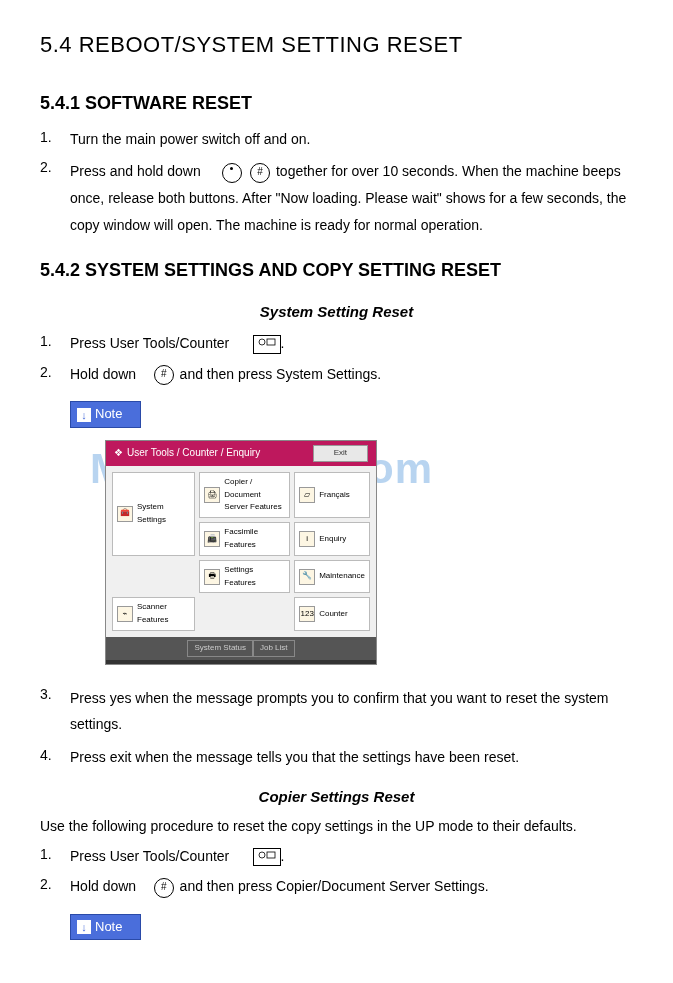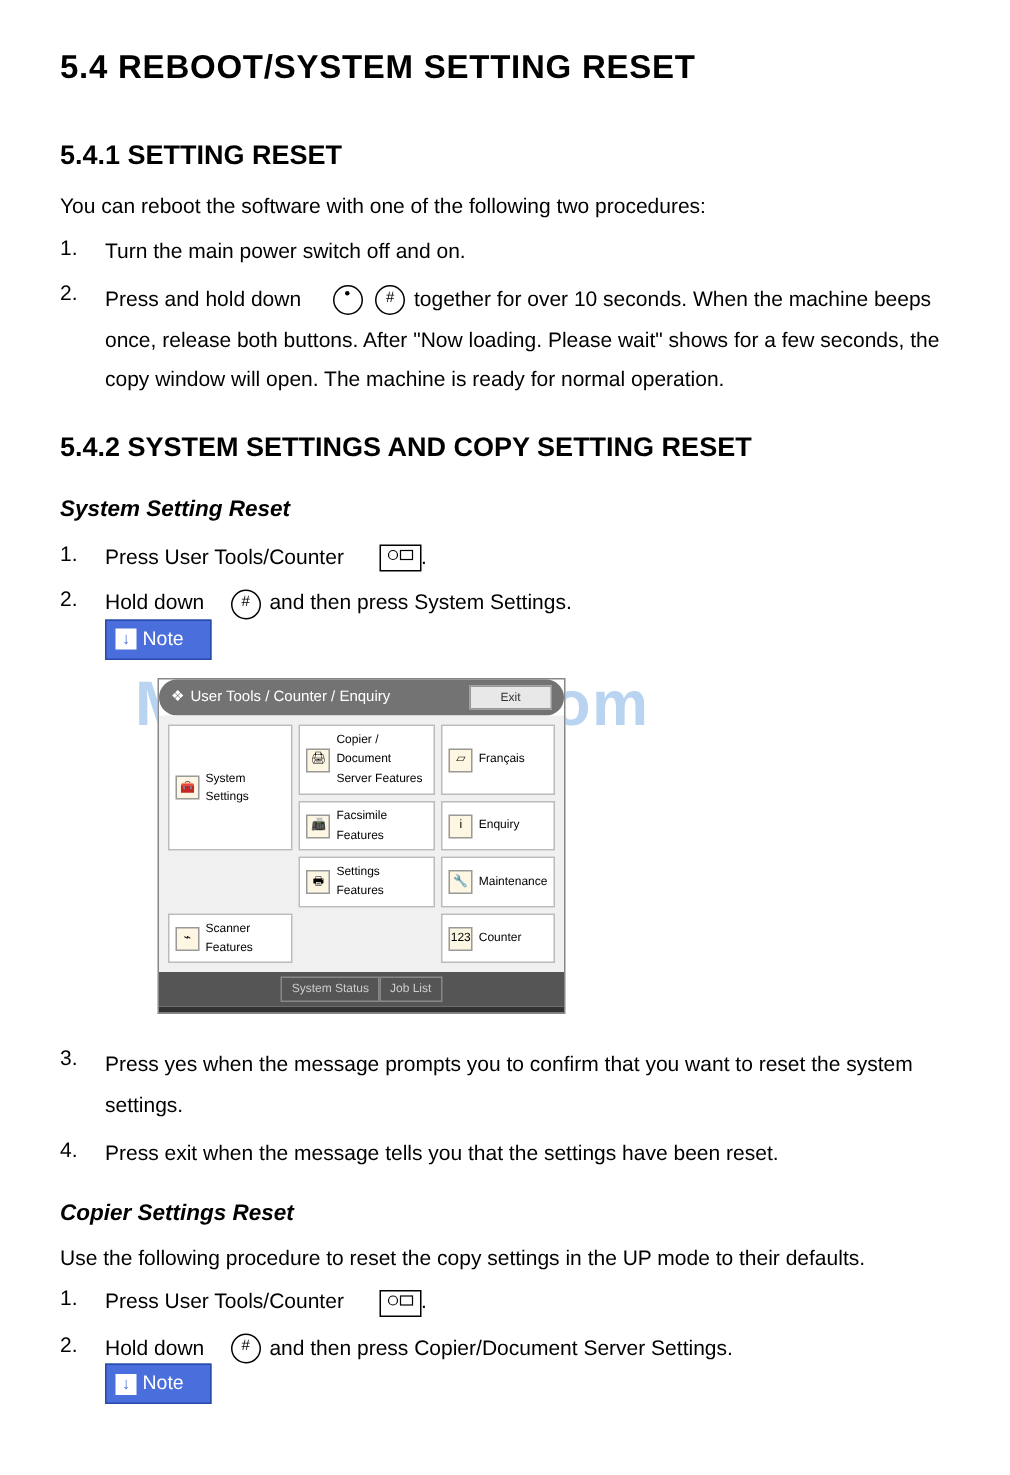--- a/index.html
+++ b/index.html
@@ -6,23 +6,23 @@
     font-family: Arial, Helvetica, sans-serif;
     margin: 0;
     padding: 30px 40px;
     width: 673px;
     box-sizing: border-box;
     font-size: 14px;
     color: #000;
     line-height: 1.4;
     position: relative;
   }
-  h1 { font-size: 22px; margin: 0 0 30px 0; font-weight: bold; letter-spacing: 0.5px; }
+  h1 { font-size: 22px; margin: 0 0 30px 0; font-weight: normal; letter-spacing: 0.5px; }
   h2 { font-size: 18px; margin: 20px 0 12px 0; font-weight: bold; }
-  h3 { font-size: 15px; font-style: italic; margin: 18px 0 10px 0; font-weight: bold; }
+  h3 { font-size: 15px; font-style: italic; margin: 18px 0 10px 0; font-weight: bold; text-align: center; }
   p { margin: 8px 0; }
   .list-row { display: flex; margin: 8px 0; }
   .list-num { width: 30px; flex-shrink: 0; }
   .list-body { flex: 1; line-height: 1.9; }
   .list-body.tight { line-height: 1.6; }
   .btn-icon {
     display: inline-block;
     width: 18px; height: 18px;
     border: 1.2px solid #000;
     border-radius: 50%;
@@ -45,21 +45,21 @@
   }
   .key-rect svg { vertical-align: top; }
   .note-box {
     display: inline-block;
     background: #4a6edb;
     color: #fff;
     padding: 2px 18px 2px 6px;
     font-size: 13px;
     border: 1px solid #2a4aa8;
     position: relative;
-    margin-top: 0;
+    margin-top: 16px;
   }
   .note-box .arrow {
     display: inline-block;
     background: #fff;
     color: #4a6edb;
     width: 14px; height: 14px;
     text-align: center;
     line-height: 14px;
     font-size: 11px;
     margin-right: 4px;
@@ -80,28 +80,27 @@
   .content { position: relative; z-index: 1; }
   
   .device {
     width: 270px;
     margin: 12px 0 12px 35px;
     border: 1px solid #888;
     font-size: 9px;
     background: #fff;
   }
   .dev-header {
-    background: #737373;
+    background: #be185d;
     color: #fff;
     padding: 4px 8px;
     display: flex;
     justify-content: space-between;
     align-items: center;
     font-size: 10px;
-    border-radius: 12px;
   }
   .dev-header .diamond { margin-right:4px; }
   .dev-exit {
     background: #e8e8e8; color:#333;
     border:1px solid #999; padding:1px 20px;
     font-size:8px;
   }
   .dev-body {
     display: grid;
     grid-template-columns: 1.1fr 1.2fr 0.9fr;
@@ -132,23 +131,22 @@
 </style>
 </head>
 <body>
 
 <div class="watermark">ManualsLib.com</div>
 
 <div class="content">
 
 <h1>5.4 REBOOT/SYSTEM SETTING RESET</h1>
 
-<h2>5.4.1 SETTING RESET</h2>
-
-<p>You can reboot the software with one of the following two procedures:</p>
+<h2>5.4.1 SOFTWARE RESET</h2>
+
 
 <div class="list-row">
   <div class="list-num">1.</div>
   <div class="list-body tight">Turn the main power switch off and on.</div>
 </div>
 
 <div class="list-row">
   <div class="list-num">2.</div>
   <div class="list-body">
     <span>Press and hold down </span>

